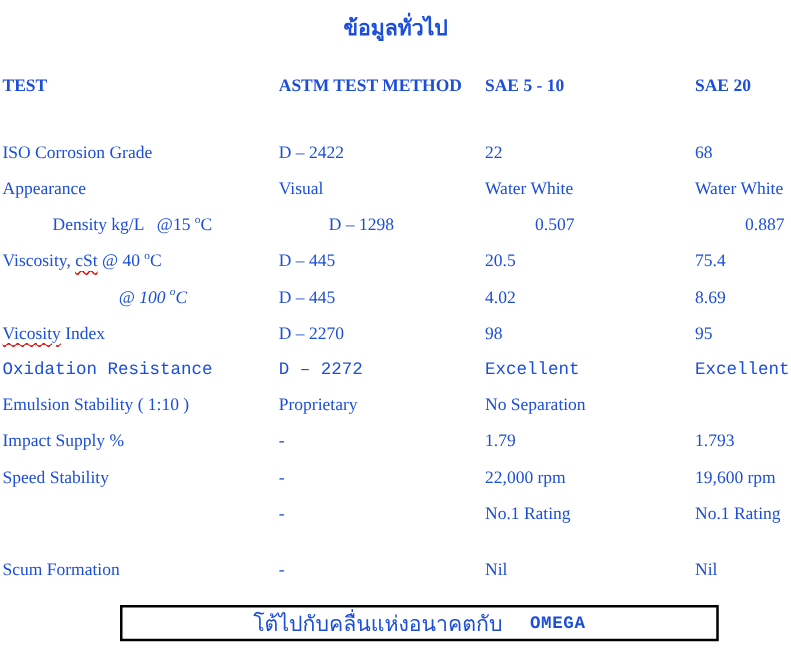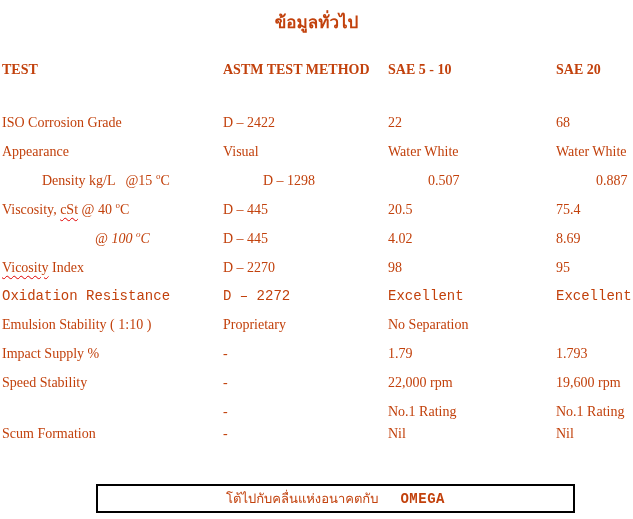--- a/index.html
+++ b/index.html
@@ -3,21 +3,21 @@
 <meta charset="utf-8">
 <style>
   html, body { margin: 0; padding: 0; background: #ffffff; }
   .page {
     position: relative;
     width: 633px;
     height: 519px;
     background: #ffffff;
     font-family: "Liberation Serif", "DejaVu Serif", serif;
     font-size: 14px;
-    color: #c2410c;
+    color: #1d4ed8;
     overflow: hidden;
   }
   .doc-title {
     position: absolute;
     top: 8px;
     left: 0;
     width: 100%;
     text-align: center;
     font-weight: bold;
     font-size: 17px;
@@ -43,21 +43,21 @@
     left: 96px;
     top: 484px;
     width: 475px;
     height: 25px;
     border: 2px solid #000000;
     display: flex;
     align-items: center;
     justify-content: center;
     background: #ffffff;
   }
-  .footer-thai { font-size: 13px; font-family: Liberation Serif, serif; }
+  .footer-thai { font-size: 17px; font-family: Liberation Serif, serif; }
   .footer-brand { font-weight: bold; font-size: 14px; margin-left: 22px; letter-spacing: 0.5px; font-family: Liberation Mono, monospace; }
 </style>
 </head>
 <body>
 
 <div class="page">
 
   <div class="doc-title">ข้อมูลทั่วไป</div>
 
   <div class="thead">
@@ -126,21 +126,21 @@
         <span class="cell c-test"><span>Speed Stability</span></span>
         <span class="cell c-method">-</span>
         <span class="cell c-sae510">22,000 rpm</span>
         <span class="cell c-sae20">19,600 rpm</span>
       </div>
       <div class="trow" style="top: 404px;">
         <span class="cell c-method">-</span>
         <span class="cell c-sae510">No.1 Rating</span>
         <span class="cell c-sae20">No.1 Rating</span>
       </div>
-      <div class="trow" style="top: 426px; text-decoration: underline;">
+      <div class="trow" style="top: 449px; text-decoration: underline;">
         <span class="cell c-test"><span>Scum Formation</span></span>
         <span class="cell c-method">-</span>
         <span class="cell c-sae510">Nil</span>
         <span class="cell c-sae20">Nil</span>
       </div>
     </div>
 
   <div class="footer-box">
     <span class="footer-thai">โต้ไปกับคลื่นแห่งอนาคตกับ</span>
     <span class="footer-brand">OMEGA</span>

